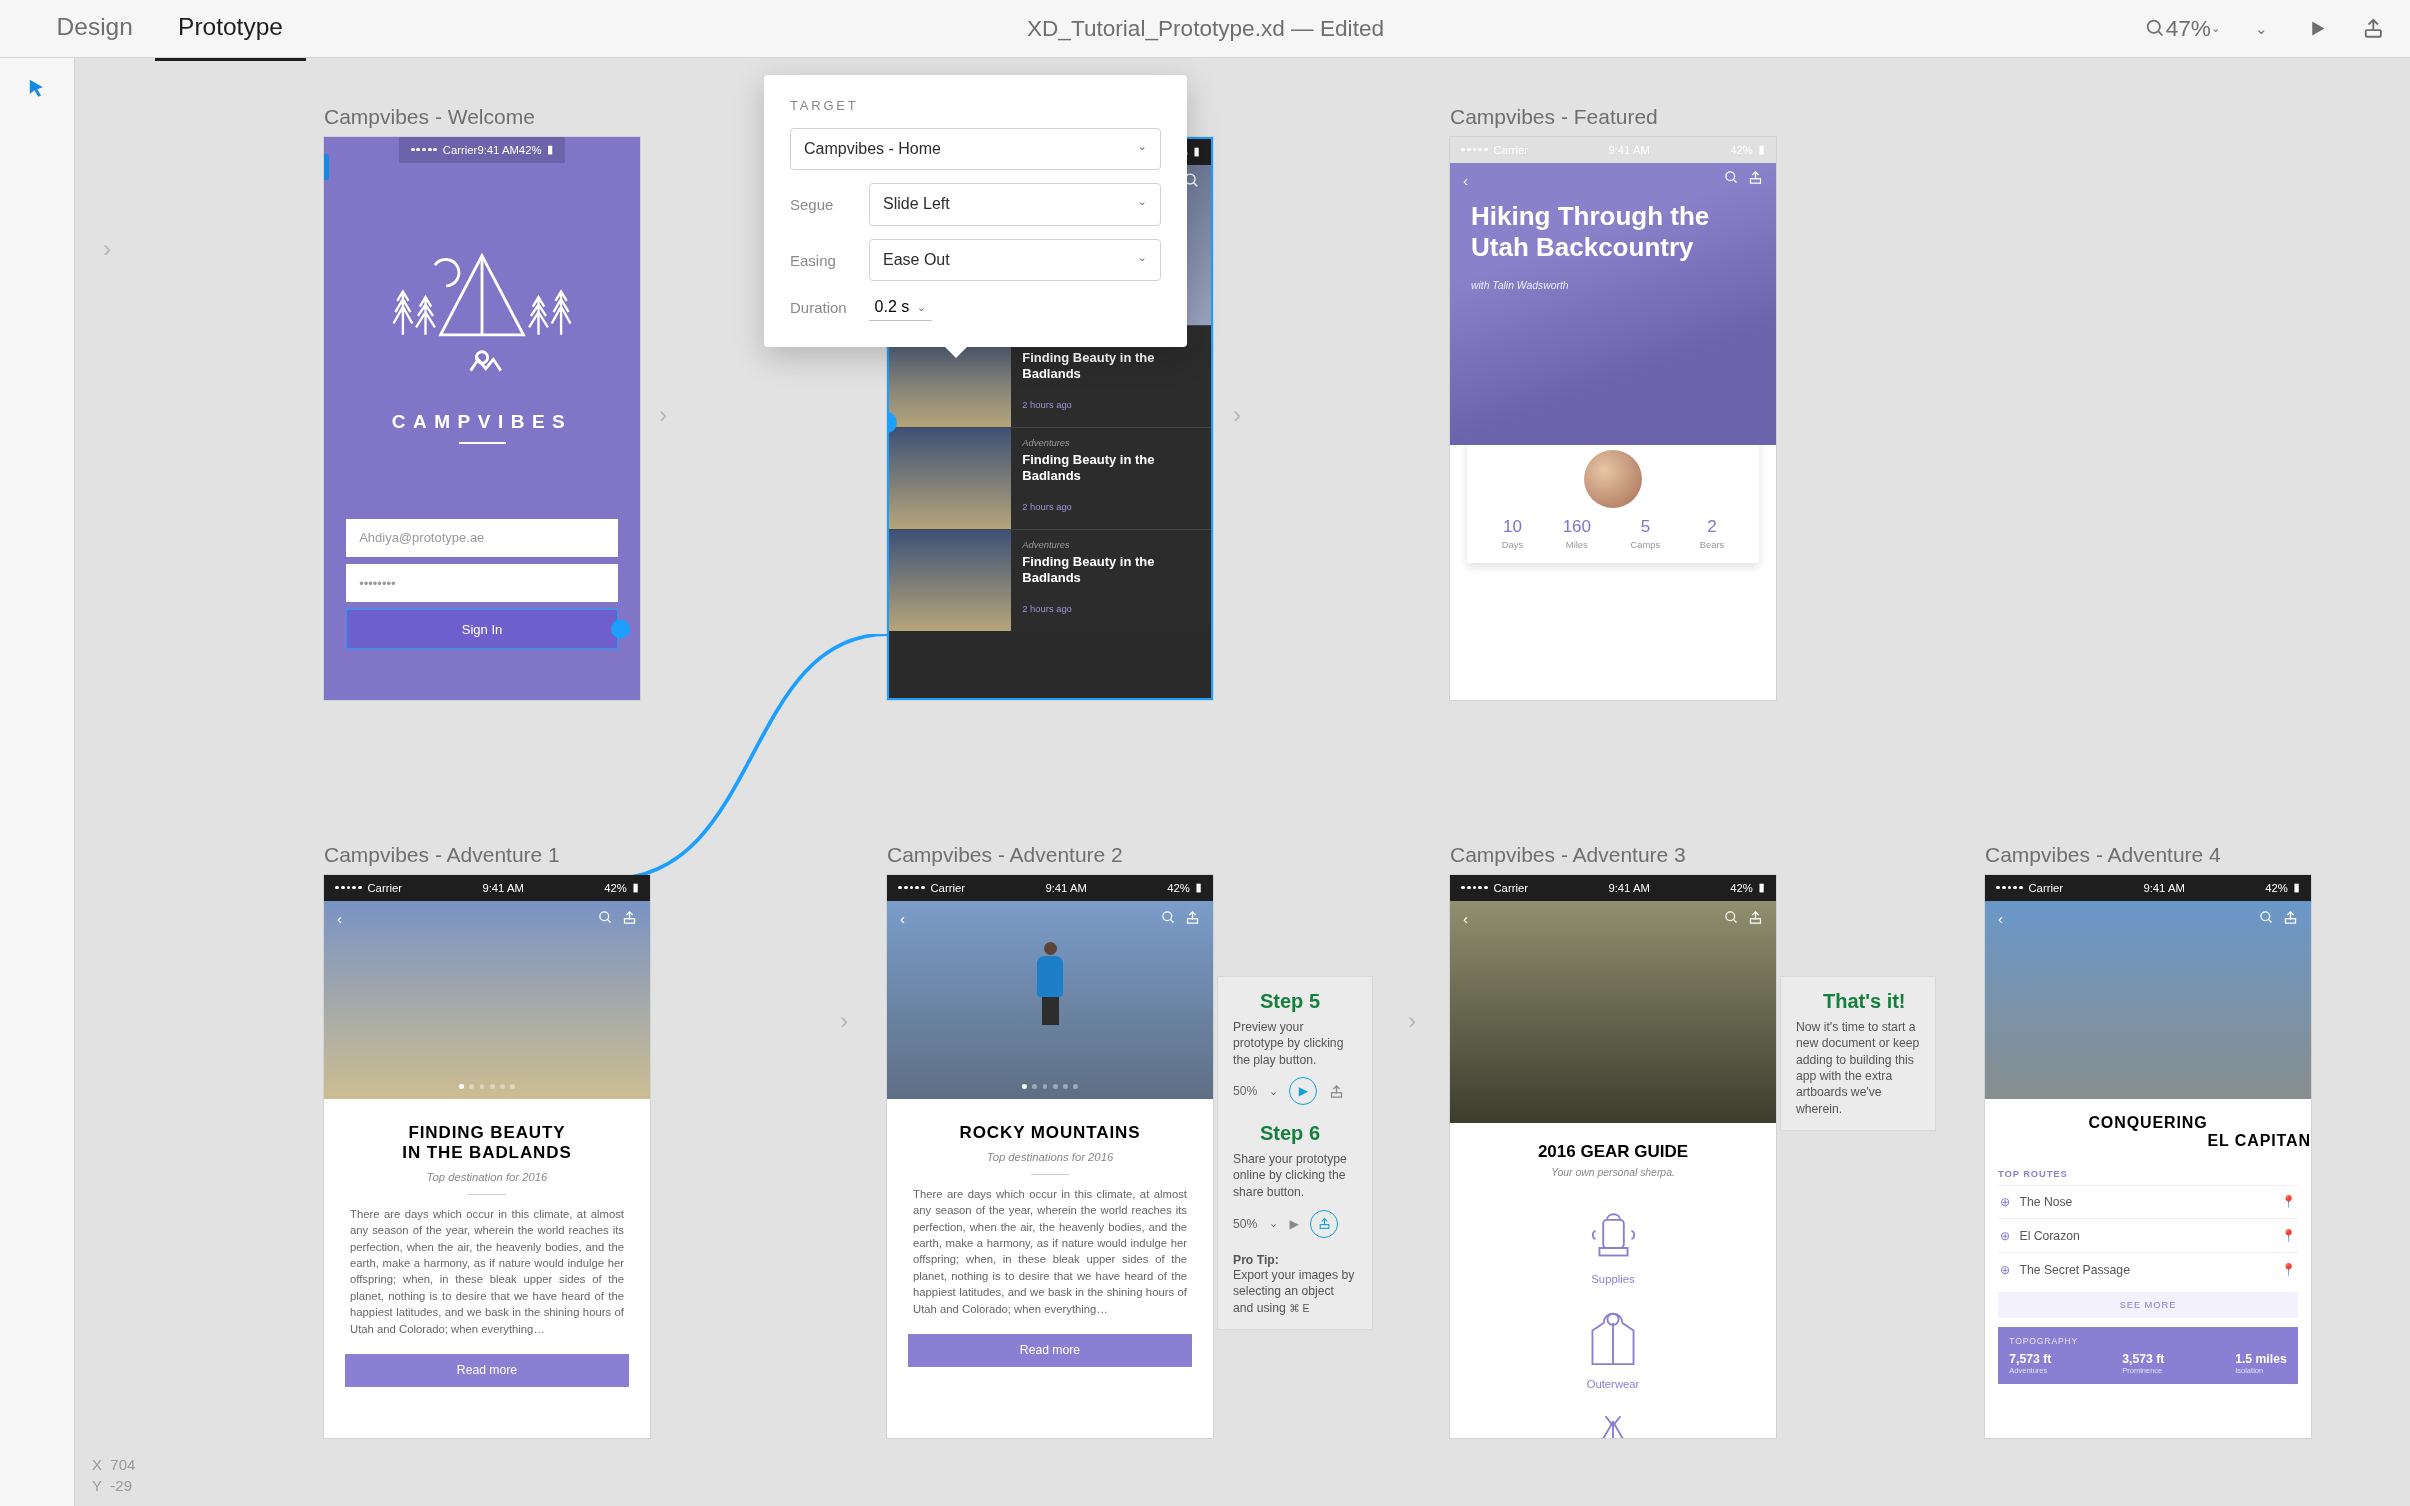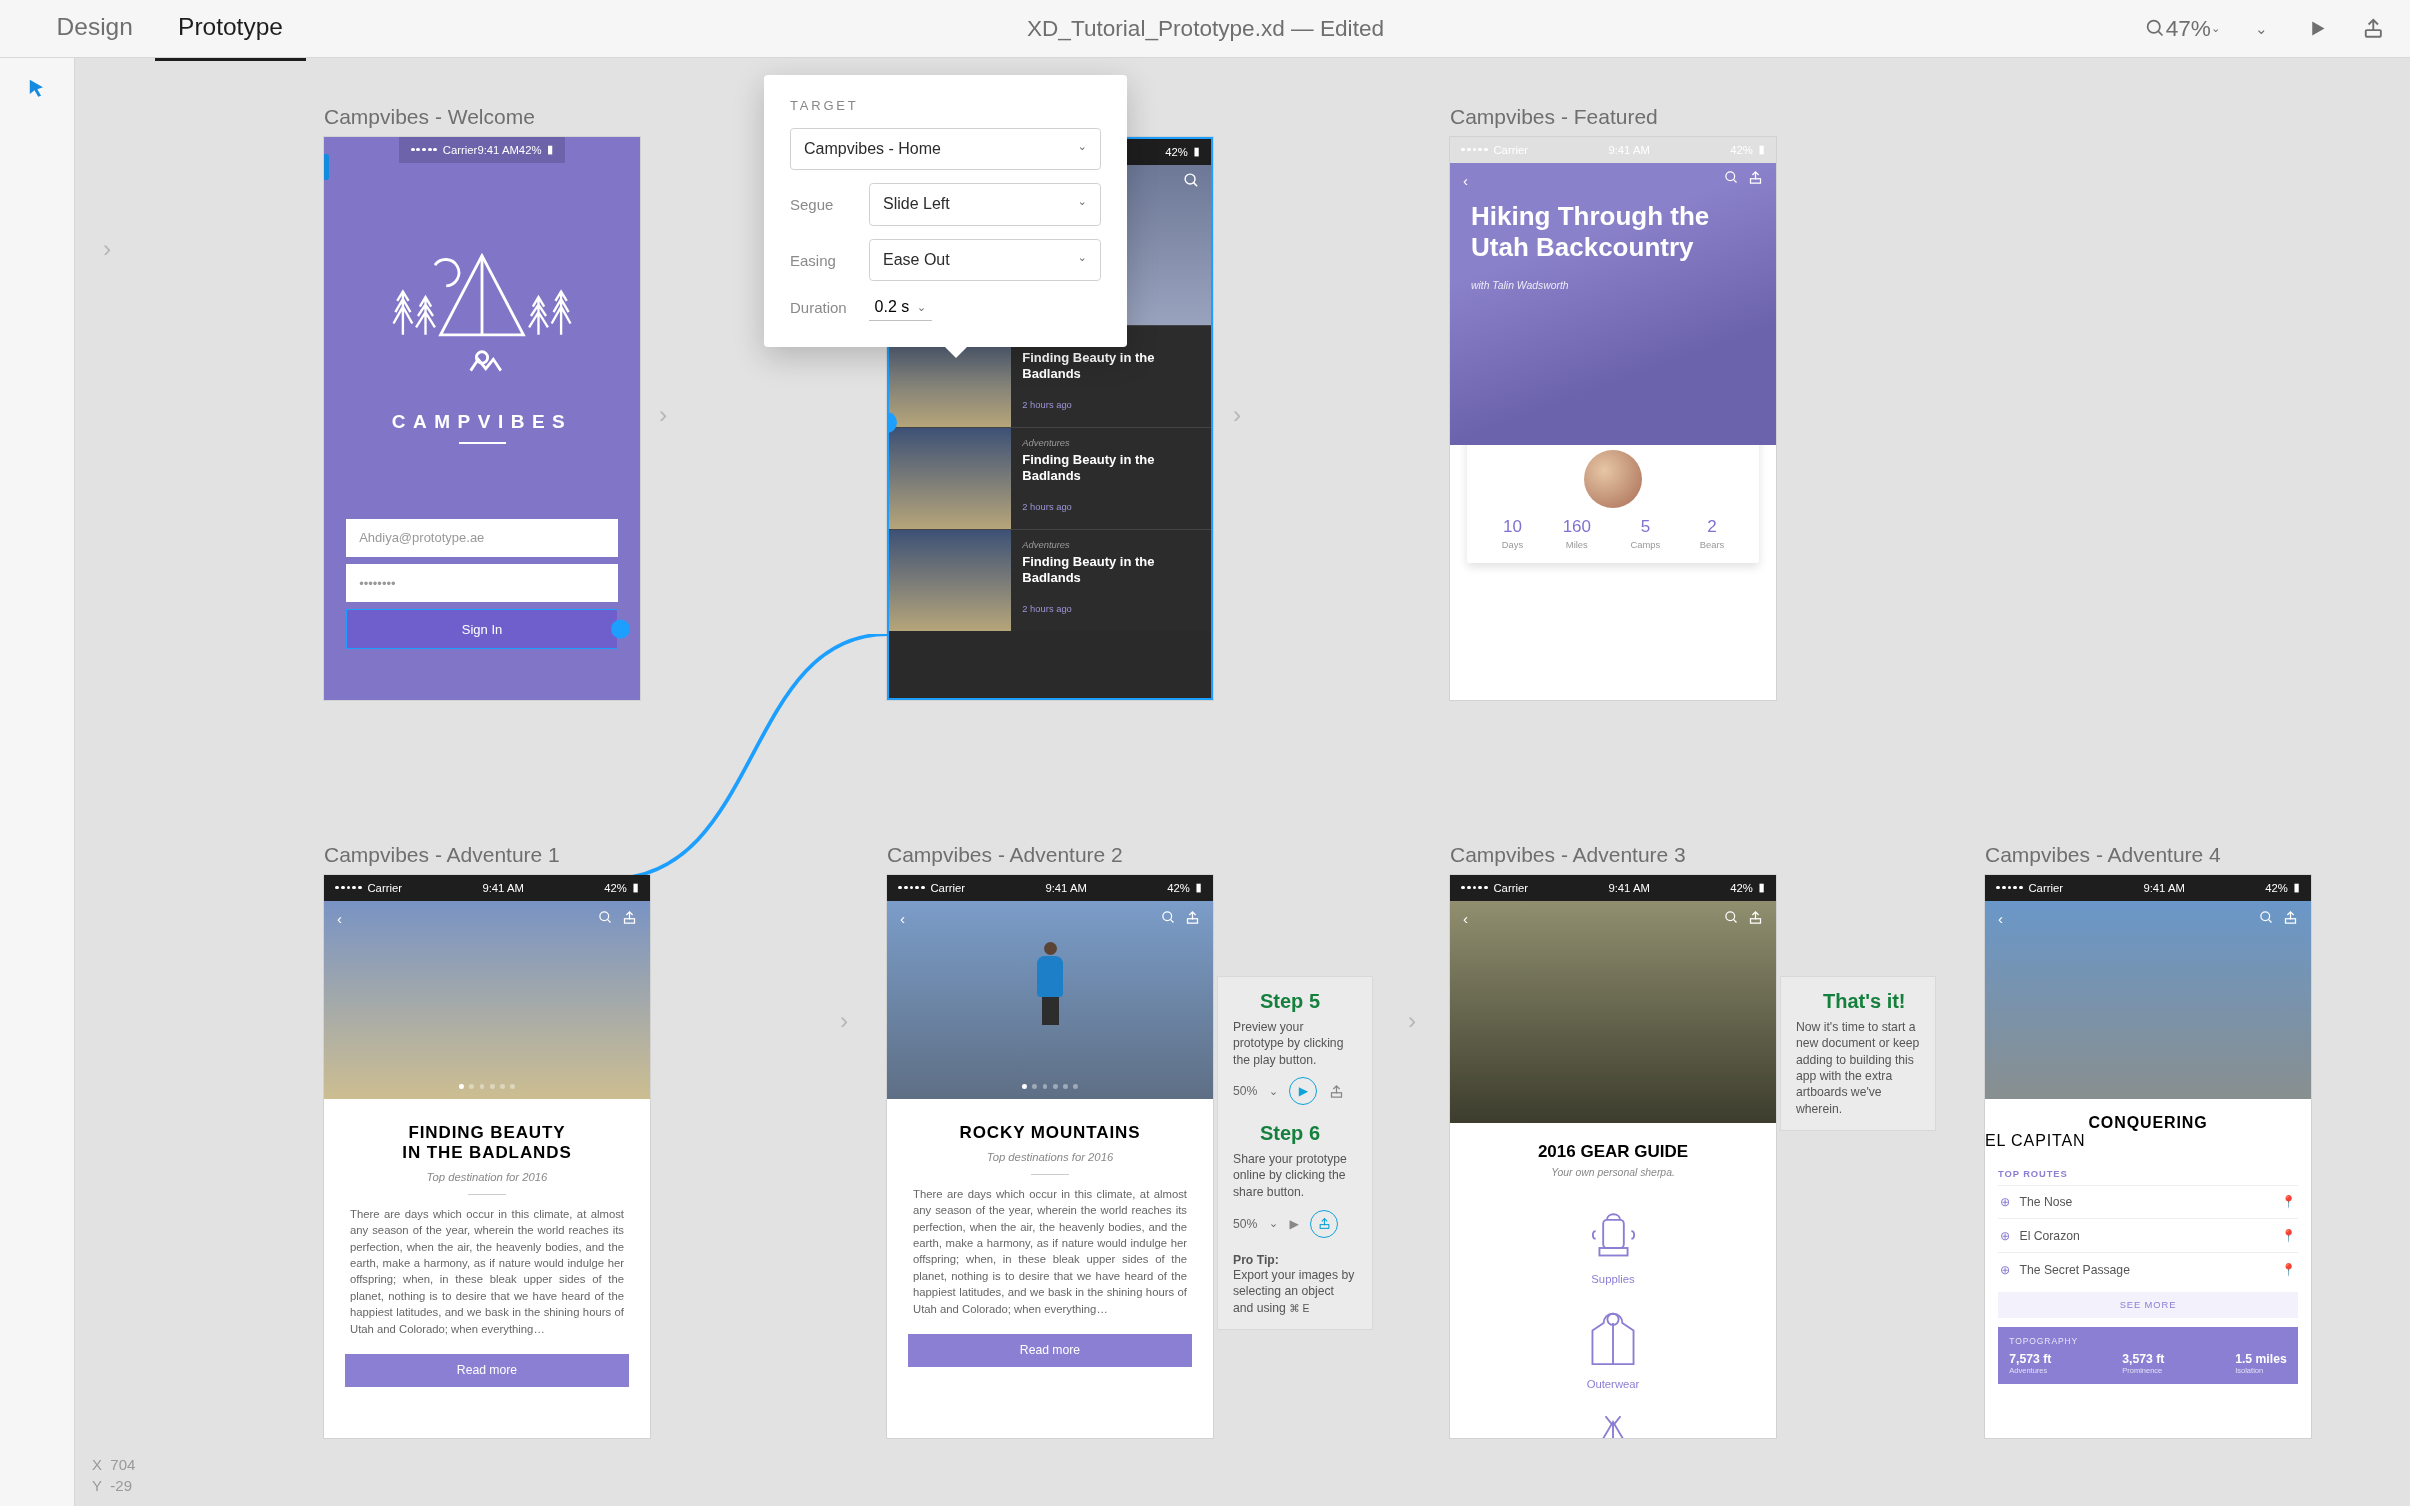--- a/index.html
+++ b/index.html
@@ -85,35 +85,35 @@
   .gear .ghero { height: 222px; background: linear-gradient(180deg,#908f6f,#3d3d2e); }
   .gear .gtitle { text-align: center; font-size: 17px; font-weight: 700; margin-top: 19px; }
   .gear .gsub { text-align: center; font-size: 10.4px; font-style: italic; color: #888; margin-top: 5.6px; }
   .gear .grid2 { display: grid; grid-template-columns: 1fr; gap: 17px 7.5px; padding: 19px 28px; }
   .gear .gic { height: 72px; display: flex; align-items: center; justify-content: center; color: #8b7fd3; }
   .gear .glab { text-align: center; font-size: 11.3px; color: #8b7fd3; margin-top: 3.8px; }
 
   
   .routes .rhero { height: 198px; background: linear-gradient(180deg,#6a97c9,#888f8f); }
   .routes .rtitle { text-align: center; font-size: 16px; font-weight: 700; letter-spacing: 0.9px; margin-top: 15px; }
-  .routes .rsub { text-align: left; font-size: 16px; font-weight: 400; letter-spacing: 0.9px; }
+  .routes .rsub { text-align: right; font-size: 16px; font-weight: 700; letter-spacing: 0.9px; }
   .routes .box { margin: 13px 13px 0; font-size: 10.4px; }
   .routes .sect { font-size: 9.4px; letter-spacing: 0.9px; color: #8b7fd3; font-weight: 700; padding: 5.6px 0; }
   .routes .rrow { display: flex; align-items: center; padding: 9.4px 1.9px; border-top: 0.9px solid #eee; color: #555; font-size: 12.2px; }
   .routes .plus { color: #8b7fd3; margin-right: 9.4px; }
   .routes .pin { margin-left: auto; color: #8b7fd3; }
   .routes .seemore { text-align: center; background: #f3f1fb; color: #8b7fd3; font-size: 9.4px; letter-spacing: 0.9px; padding: 7.5px; margin-top: 5.6px; }
   .routes .topo { background: #8b7fd3; color: #fff; padding: 9.4px 11.3px; margin-top: 9.4px; }
   .routes .topo .tlab { font-size: 8.5px; letter-spacing: 0.9px; opacity: .8; margin-bottom: 5.6px; }
   .routes .tstats { display: flex; justify-content: space-between; }
   .routes .tstat .tn { font-size: 12.2px; font-weight: 600; }
   .routes .tstat .tl { font-size: 7.5px; opacity: .75; }
 
   
-  .popover { position: absolute; left: 689px; top: 17px; width: 363px; background: #fff; border-radius: 3.8px; box-shadow: 0 9.4px 32px rgba(0,0,0,.2); padding: 22.6px 26px 26px; z-index: 30; }
+  .popover { position: absolute; left: 689px; top: 17px; width: 423px; background: #fff; border-radius: 3.8px; box-shadow: 0 9.4px 32px rgba(0,0,0,.2); padding: 22.6px 26px 26px; z-index: 30; }
   .popover::after { content: ""; position: absolute; bottom: -11.3px; left: 181px; width: 0; height: 0; border-left: 11.3px solid transparent; border-right: 11.3px solid transparent; border-top: 11.3px solid #fff; }
   .popover .ptitle { font-size: 13px; letter-spacing: 2.8px; color: #888; margin-bottom: 15px; }
   .popover .prow { display: flex; align-items: center; margin-top: 13px; }
   .popover .plab { width: 79px; font-size: 15px; color: #8a8a8a; }
   .popover .psel { flex: 1; border: 0.9px solid #d1d1d1; border-radius: 3.8px; padding: 11.3px 13px; font-size: 16px; color: #2c2c2c; display: flex; justify-content: space-between; }
   .popover .psel.full { width: 100%; font-weight: 500; }
   .popover .pdur { font-size: 16px; border-bottom: 0.9px solid #c0c0c0; padding: 3.8px 5.6px; display:flex; gap:7.5px; align-items:center; }
 
   
   .tip { position: absolute; background: #ebebeb; padding: 13px 15px; width: 154px; font-size: 13px; color: #555; box-shadow: 0 0 0 0.9px rgba(0,0,0,.05); }

